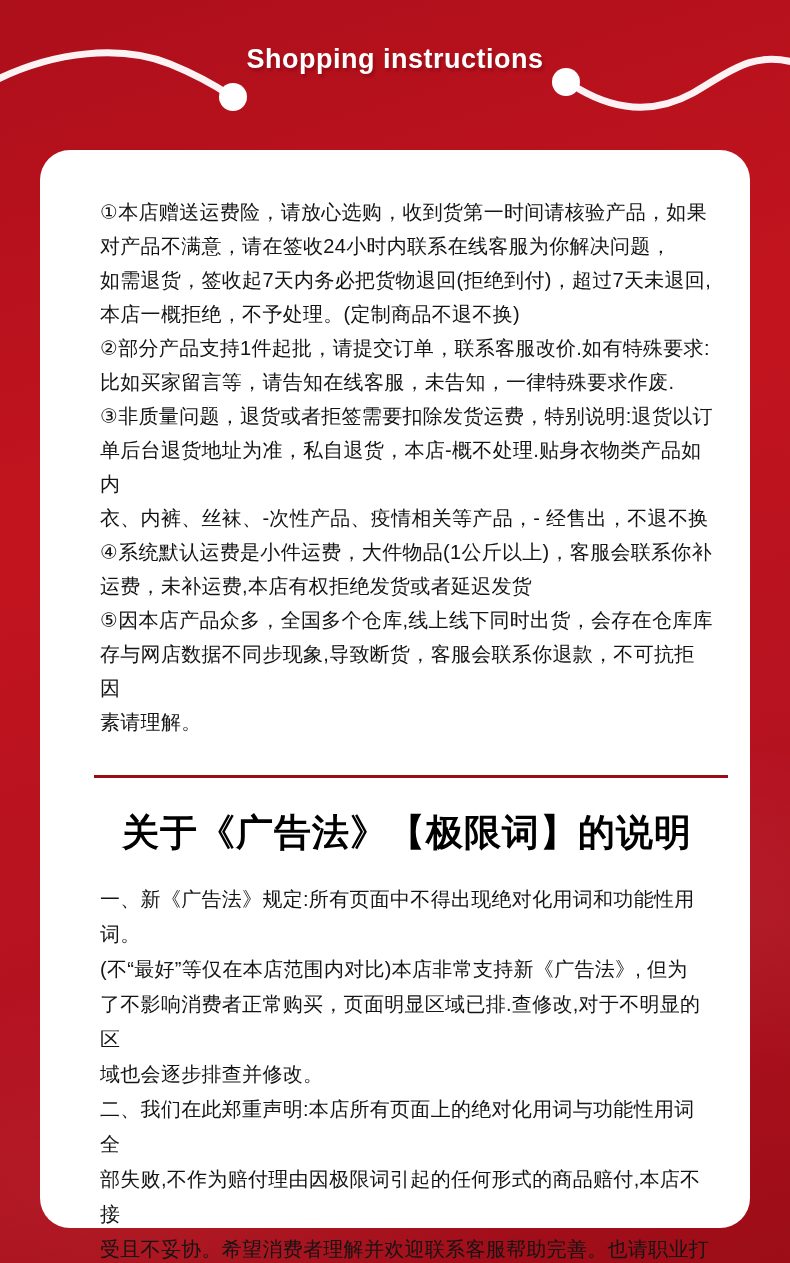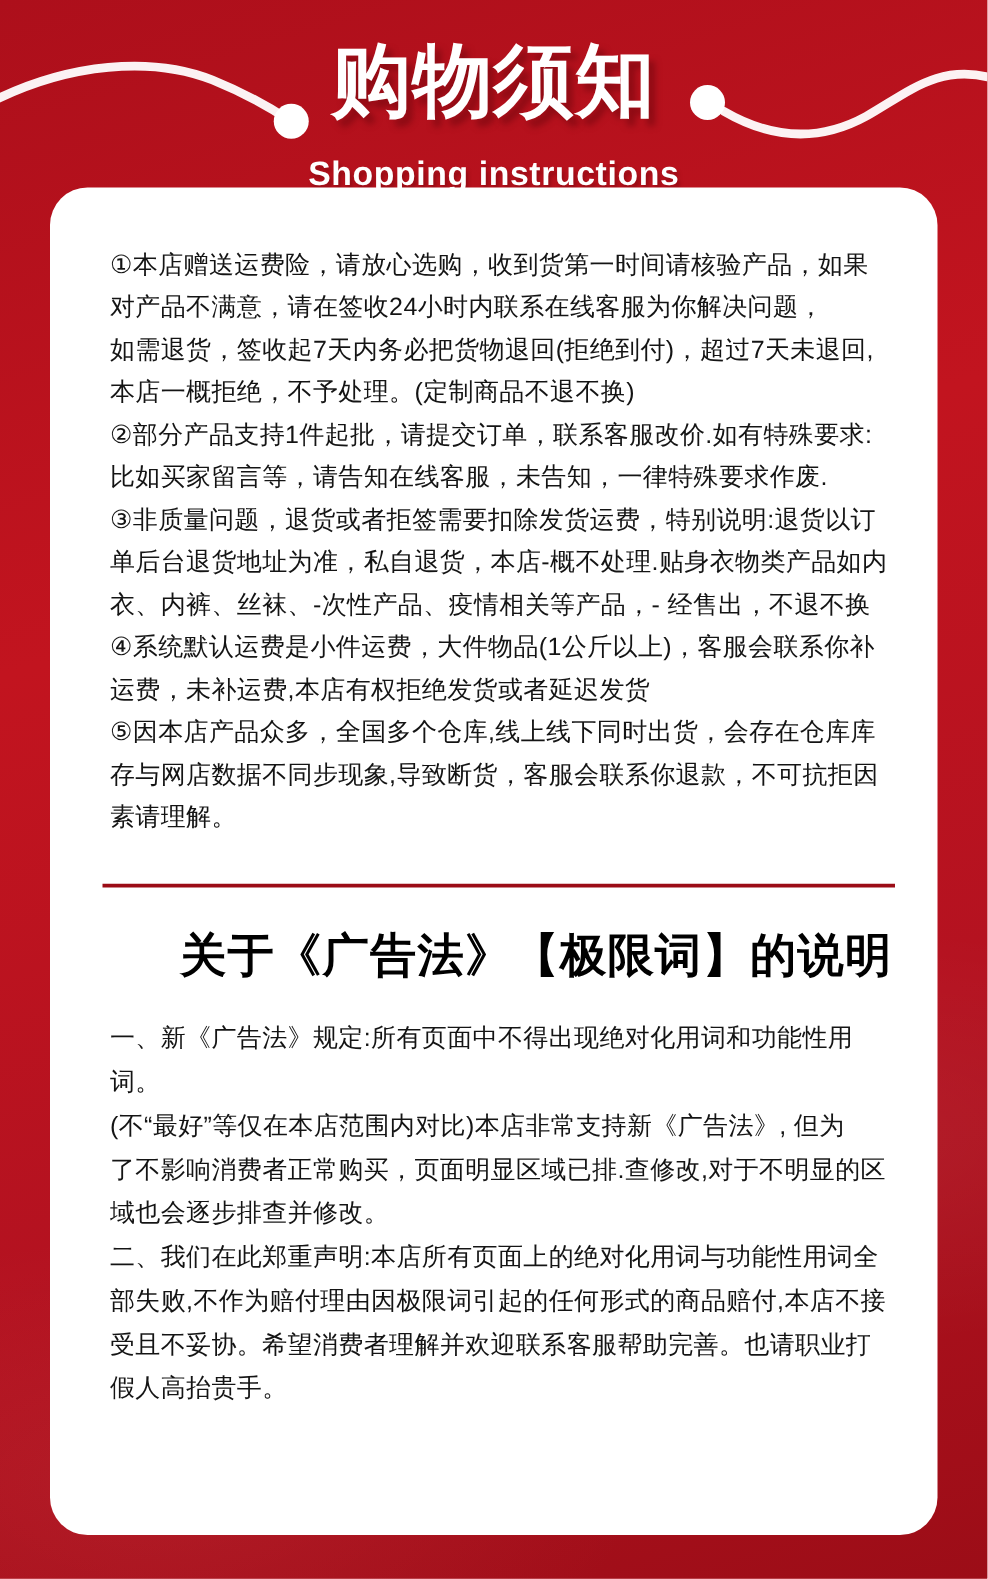--- a/index.html
+++ b/index.html
@@ -41,41 +41,41 @@
   }
 
   .card {
     position: absolute;
     left: 40px;
     top: 150px;
     width: 710px;
     height: 1078px;
     background: var(--card-white, #ffffff);
     border-radius: 30px;
-    padding: 45px 36px 0 48px;
+    padding: 45px 36px 0 60px;
   }
 
   .notice {
     color: var(--text-black, #141414);
     font-size: 20px;
     line-height: 34px;
     letter-spacing: 0.3px;
     white-space: pre-line;
   }
 
   .divider {
     height: 3px;
     width: 634px;
     margin: 36px 0 0 -6px;
     background: var(--divider-red, #9b0c16);
   }
 
   .law-heading {
     margin-top: 30px;
-    text-align: right;
+    text-align: center;
     color: #000000;
     font-size: 37px;
     font-weight: 800;
     line-height: 50px;
     letter-spacing: 1px;
   }
 
   .law-text {
     margin-top: 24px;
     color: var(--text-black, #141414);
@@ -98,21 +98,20 @@
         <circle cx="233" cy="97" r="14" fill="#ffffff"></circle>
       </g>
 
       <g>
         <circle cx="566" cy="82" r="14" fill="#ffffff"></circle>
         <path d="M 579 89 C 615 110, 653 115, 693 93 C 728 73, 752 50, 796 63" fill="none" stroke="#ffffff" stroke-width="7" stroke-linecap="round" opacity="0.95"></path>
       </g>
     </svg>
 
     <div class="title-wrap">
-      <div class="title">购物须知</div>
       <div class="subtitle">Shopping instructions</div>
     </div>
   </div>
 
   <div class="card">
     <div class="notice">①本店赠送运费险，请放心选购，收到货第一时间请核验产品，如果
 对产品不满意，请在签收24小时内联系在线客服为你解决问题，
 如需退货，签收起7天内务必把货物退回(拒绝到付)，超过7天未退回,
 本店一概拒绝，不予处理。(定制商品不退不换)
 ②部分产品支持1件起批，请提交订单，联系客服改价.如有特殊要求:

